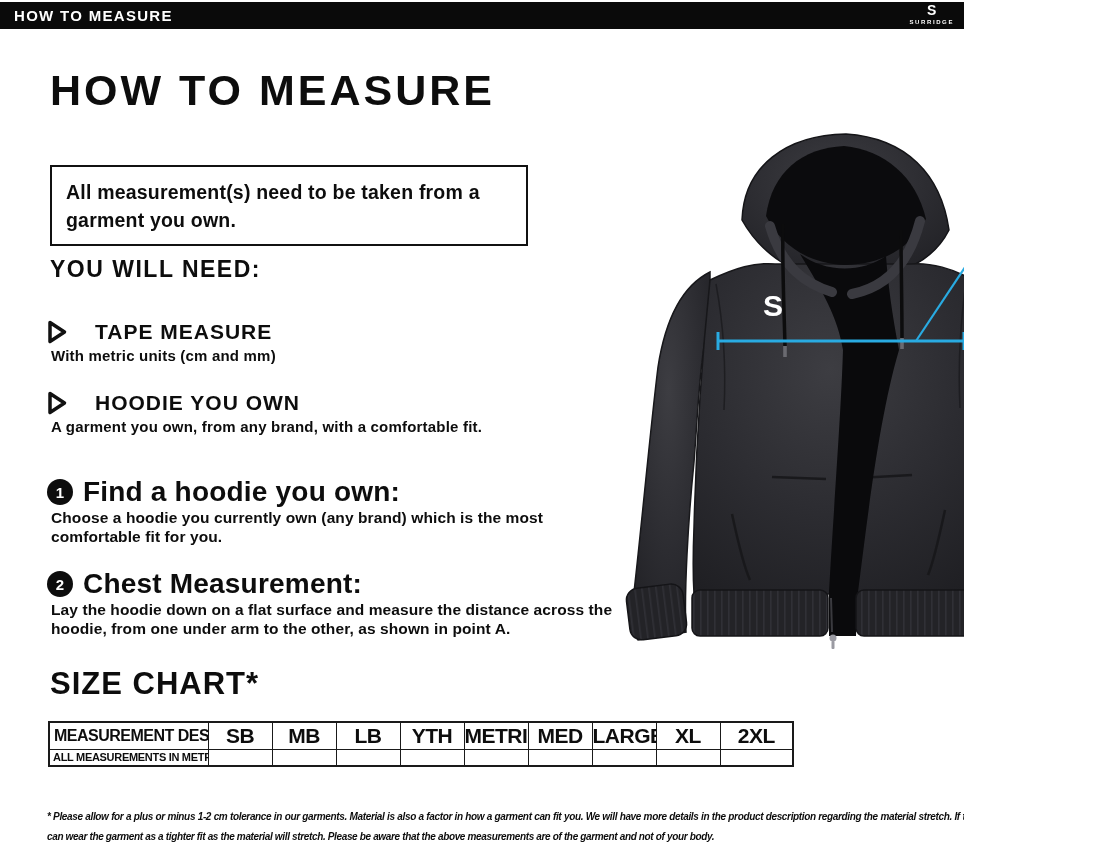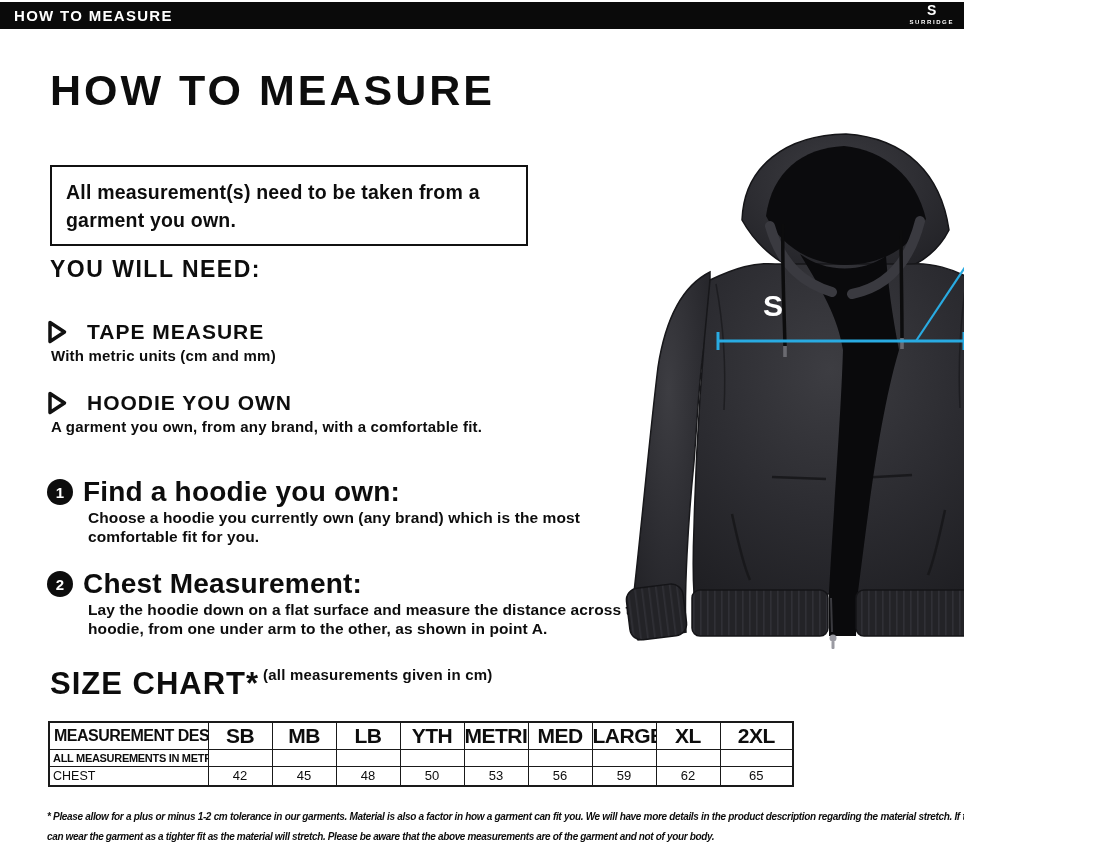--- a/index.html
+++ b/index.html
@@ -28,35 +28,35 @@
   .note-box {
     position:absolute; left:50px; top:142px; width:478px; height:81px;
     border:2.5px solid #111; padding:11px 14px;margin-top:23px;
   }
   .note-text { font-size:19.5px; font-weight:bold; line-height:28px; letter-spacing:0.2px; }
 
   .ywn-heading {
     position:absolute; left:50px; top:256px;
     font-size:23px; font-weight:800; letter-spacing:1.5px;
   }
-  .need-row { position:absolute; left:47px; display:flex; align-items:center; gap:20px;text-align:center; }
+  .need-row { position:absolute; left:47px; display:flex; align-items:center; gap:28px;text-align:center; }
   .need-row .tri { flex:0 0 auto; display:block; }
   .need-label { font-size:21px; font-weight:800; letter-spacing:1px; }
   .need-desc { position:absolute; left:51px; font-size:15px; font-weight:bold; letter-spacing:0.2px; }
 
   .step-row { position:absolute; left:47px; display:flex; align-items:center; gap:10px; }
   .step-badge {
     width:26px; height:26px; border-radius:50%; background:#0d0d0d; color:#fff;
     display:flex; align-items:center; justify-content:center;
     font-size:15px; font-weight:bold; flex:0 0 auto;
   }
   .step-title { font-size:28px; font-weight:800; letter-spacing:0.2px; }
   .step-desc {
     position:absolute; left:51px; font-size:15.5px; font-weight:bold;
-    line-height:19px; letter-spacing:0.1px;margin-left:37px;
+    line-height:19px; letter-spacing:0.1px;
   }
 
   .sc-heading { position:absolute; left:50px; top:666px; display:flex; align-items:flex-start; gap:4px; }
   .sc-title { font-size:31px; font-weight:800; letter-spacing:1px; }
   .sc-caption { font-size:15px; font-weight:bold; letter-spacing:0.2px; }
 
   table.size-table {
     position:absolute; left:48px; top:721px; width:744px;
     border-collapse:collapse; table-layout:fixed;
     border:2.5px solid #1a1a1a;
@@ -121,21 +121,20 @@
   <div class="step-desc" style="top:508px; width:535px;">Choose a hoodie you currently own (any brand) which is the most comfortable fit for you.</div>
 
   <div class="step-row" style="top:568px;">
     <div class="step-badge">2</div>
     <div class="step-title">Chest Measurement:</div>
   </div>
   <div class="step-desc" style="top:600px; width:565px;">Lay the hoodie down on a flat surface and measure the distance across the hoodie, from one under arm to the other, as shown in point A.</div>
 
   <div class="sc-heading">
     <span class="sc-title">SIZE CHART*</span>
-    <span class="sc-caption">(all measurements given in cm)</span>
   </div>
 
   <table class="size-table">
     <colgroup>
       <col style="width:159px">
         <col style="width:64px">
         <col style="width:64px">
         <col style="width:64px">
       <col style="width:64px">
         <col style="width:64px">
@@ -162,32 +161,20 @@
       <td></td>
       <td></td>
       <td></td>
       <td></td>
       <td></td>
       <td></td>
       <td></td>
       <td></td>
       <td></td>
     </tr>
-    <tr class="vals">
-      <td class="first">CHEST</td>
-      <td>42</td>
-      <td>45</td>
-      <td>48</td>
-      <td>50</td>
-      <td>53</td>
-      <td>56</td>
-      <td>59</td>
-      <td>62</td>
-      <td>65</td>
-    </tr>
   </tbody>
     </table>
 
   <div class="footnote">* Please allow for a plus or minus 1-2 cm tolerance in our garments. Material is also a factor in how a garment can fit you. We will have more details in the product description regarding the material stretch.  If the material is stretchy then you can wear the garment as a tighter fit as the material will stretch.  Please be aware that the above measurements are of the garment and not of your body.</div>
 
   <div class="hoodie-wrap">
     <svg width="440" height="548" viewBox="0 0 440 548">
       <defs>
         <radialGradient id="fabric" cx="46%" cy="32%" r="80%">
           <stop offset="0%" stop-color="#3d3d42"></stop>

